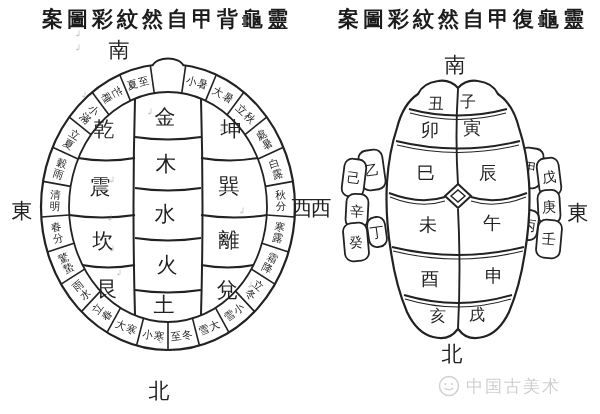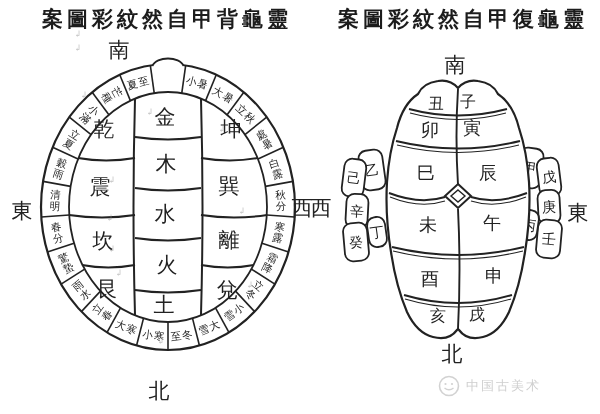--- a/index.html
+++ b/index.html
@@ -5,21 +5,21 @@
   html,body{margin:0;padding:0;background:#fff;}
   .canvas{position:relative;width:600px;height:414px;background:#ffffff;overflow:hidden;
           font-family:"DejaVu Serif","Liberation Serif",serif;}
   .diagram-title{position:absolute;top:5px;font-weight:bold;font-size:21px;letter-spacing:4px;
           color:#1c1c1c;white-space:nowrap;}
   .title-left{left:42px;}
   .title-right{left:338px;}
   .drawing{position:absolute;left:0;top:0;}
   .watermark{position:absolute;left:437px;top:374px;display:flex;align-items:center;gap:5px;
           color:#cfcfcf;}
-  .watermark-text{font-size:13px;letter-spacing:2px;font-family:"DejaVu Sans","Liberation Sans",sans-serif;}
+  .watermark-text{font-size:17px;letter-spacing:2px;font-family:"DejaVu Sans","Liberation Sans",sans-serif;}
 </style>
 </head>
 <body>
 
 <div class="canvas">
 
   <div class="diagram-title title-left">案圖彩紋然自甲背龜靈</div>
 
   <div class="diagram-title title-right">案圖彩紋然自甲復龜靈</div>
 

